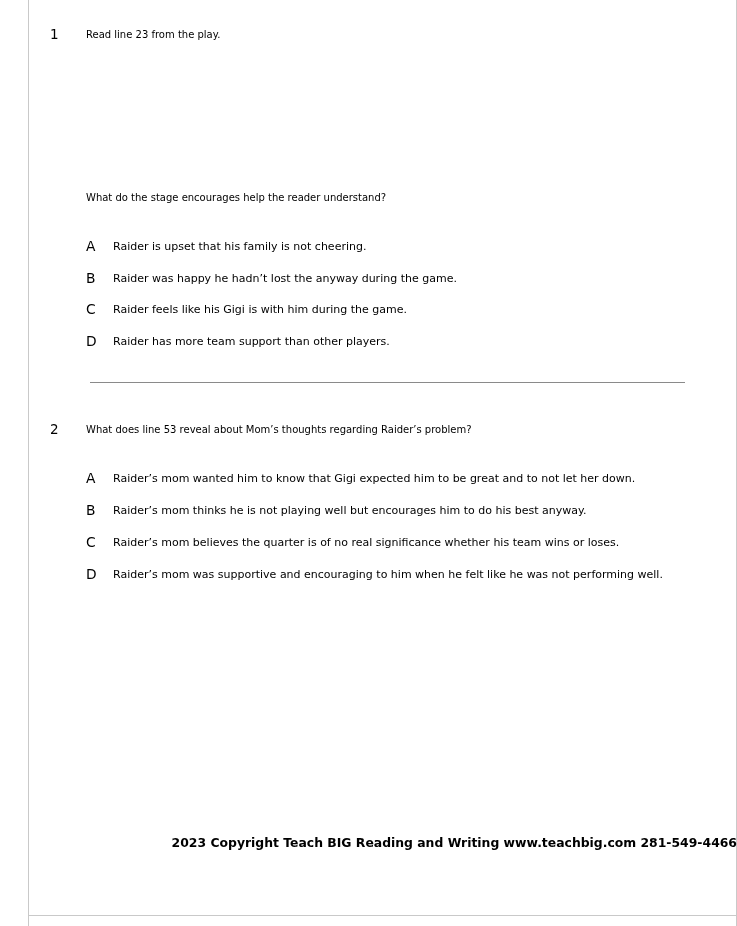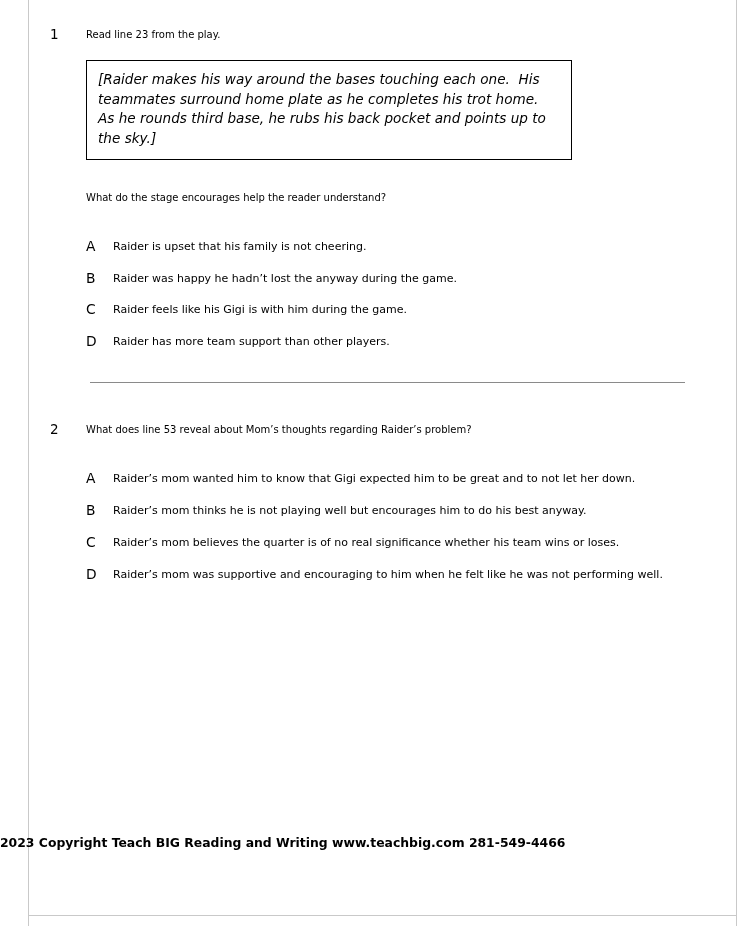--- a/index.html
+++ b/index.html
@@ -121,43 +121,40 @@
     left: 90px;
     width: 595px;
     height: 1px;
     background: #8a8a8a;
   }
 
   .footer {
     position: absolute;
     left: 0;
     width: 737px;
-    text-align: left;
+    text-align: right;
     font-size: 12.4px;
     font-weight: bold;
     color: #000;
   }
 </style>
 </head>
 <body>
 
 <div class="page">
 
   <div class="edge-left"></div>
   <div class="edge-right"></div>
   <div class="bottom-rule"></div>
 
   <div class="question" style="top:25px;">
     <div class="q-num">1</div>
     <div class="q-stem">Read line 23 from the play.</div>
   </div>
 
-  <div class="excerpt-box" style="top:60px;">
-    <p class="excerpt-text">[Raider makes his way around the bases touching each one.  His teammates surround home plate as he completes his trot home.  As he rounds third base, he rubs his back pocket and points up to the sky.]</p>
-  </div>
 
   <div class="question" style="top:188px;">
     <div class="q-stem">What do the stage encourages help the reader understand?</div>
   </div>
 
   <div class="choices" style="top:237px;">
     <div class="choice" style="margin-bottom:12.5px;">
       <span class="choice-letter">A</span>
       <span class="choice-text">Raider is upset that his family is not cheering.</span>
     </div>

